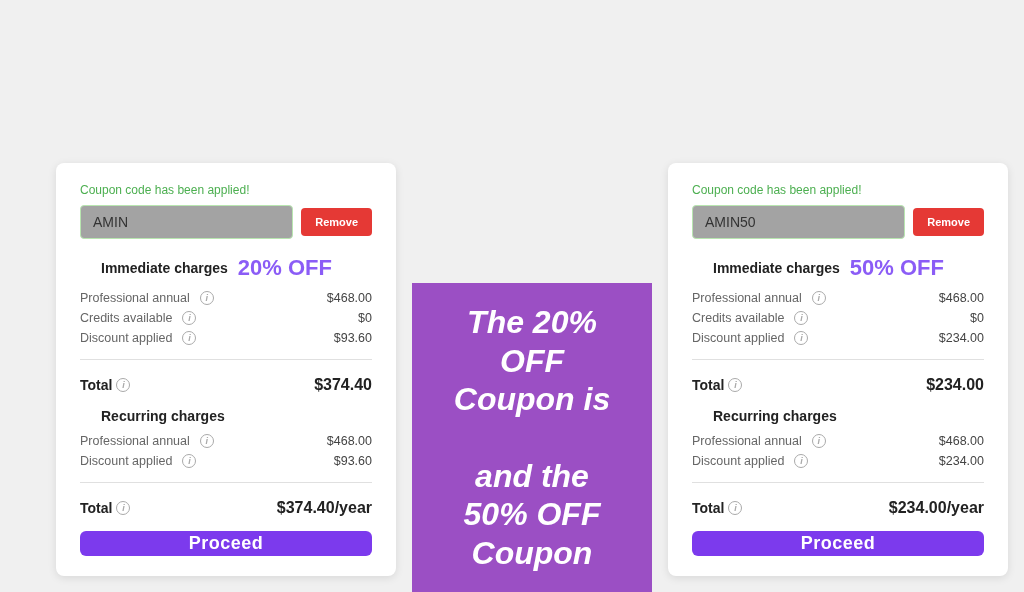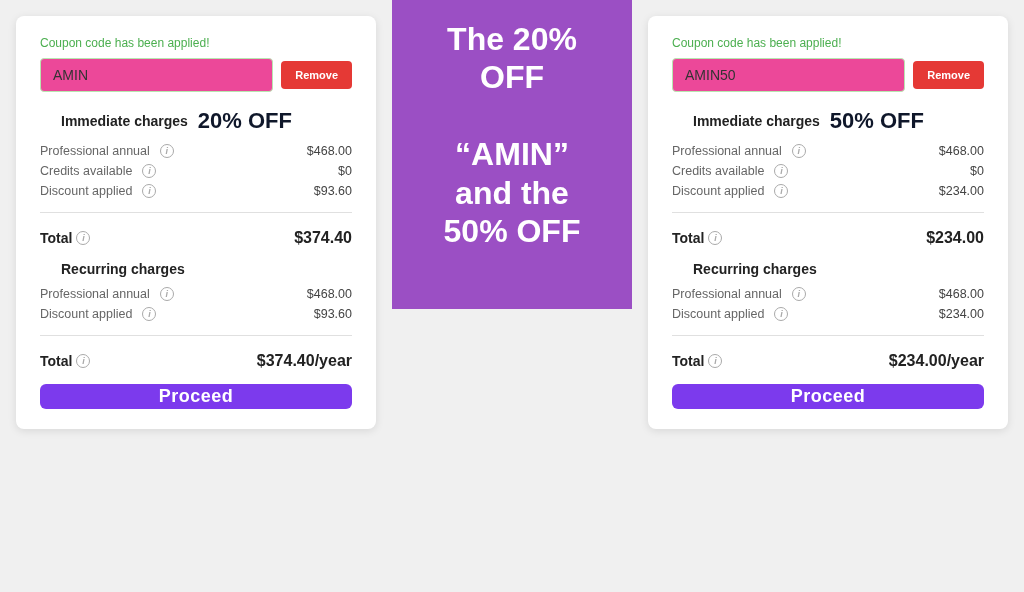--- a/index.html
+++ b/index.html
@@ -10,21 +10,22 @@
       height: 592px;
       display: flex;
       align-items: center;
       justify-content: center;
       overflow: hidden;
     }
     .container {
       display: flex;
       width: 1024px;
       height: 592px;
-      align-items: flex-start;
+      align-items: flex-end;
+      margin-left: 40px;
     }
     .card {
       background: #fff;
       border-radius: 8px;
       padding: 20px 24px;
       flex: 1;
       margin: 16px;
       display: flex;
       flex-direction: column;
       box-shadow: 0 2px 8px rgba(0,0,0,0.1);
@@ -36,37 +37,38 @@
       display: flex;
       align-items: center;
       justify-content: center;
       text-align: center;
       padding: 20px;
     }
     .middle-banner-text {
       color: #fff;
       font-size: 32px;
       font-weight: 900;
+      font-style: italic;
       line-height: 1.2;
     }
     .coupon-applied-label {
       color: #4caf50;
       font-size: 12px;
       margin-bottom: 8px;
     }
     .coupon-row {
       display: flex;
       align-items: center;
       gap: 8px;
       margin-bottom: 16px;
     }
     .coupon-input {
       flex: 1;
       border: 1.5px solid #b8e6b0;
-      background: #ec4899;
+      background: #a3a3a3;
       border-radius: 4px;
       padding: 8px 12px;
       font-size: 14px;
       color: #333;
     }
     .remove-btn {
       background: #e53935;
       color: #fff;
       border: none;
       border-radius: 4px;
@@ -83,21 +85,21 @@
     }
     .section-title {
       font-size: 14px;
       font-weight: 700;
       color: #222;
       padding-left: 21px;
     }
     .discount-badge {
       font-size: 22px;
       font-weight: 900;
-      color: #0f172a;
+      color: #8b5cf6;
     }
     .charge-row {
       display: flex;
       align-items: center;
       justify-content: space-between;
       margin-bottom: 6px;
     }
     .charge-label {
       font-size: 12.5px;
       color: #666;
@@ -238,25 +240,25 @@
       <span class="total-value">$374.40/year</span>
     </div>
 
     <button class="proceed-btn">Proceed</button>
   </div>
 
   <div class="middle-banner">
     <div class="middle-banner-text">
       <span>The 20%</span><br>
       <span>OFF</span><br>
+      <span>Coupon is</span><br>
       <br>
-      <span>“AMIN”</span><br>
       <span>and the</span><br>
       <span>50% OFF</span><br>
-      <br>
+      <span>Coupon</span><br>
     </div>
   </div>
 
   <div class="card">
     <div class="coupon-applied-label">Coupon code has been applied!</div>
     <div class="coupon-row">
       <input class="coupon-input" value="AMIN50" readonly="" style="">
       <button class="remove-btn">Remove</button>
     </div>
 

